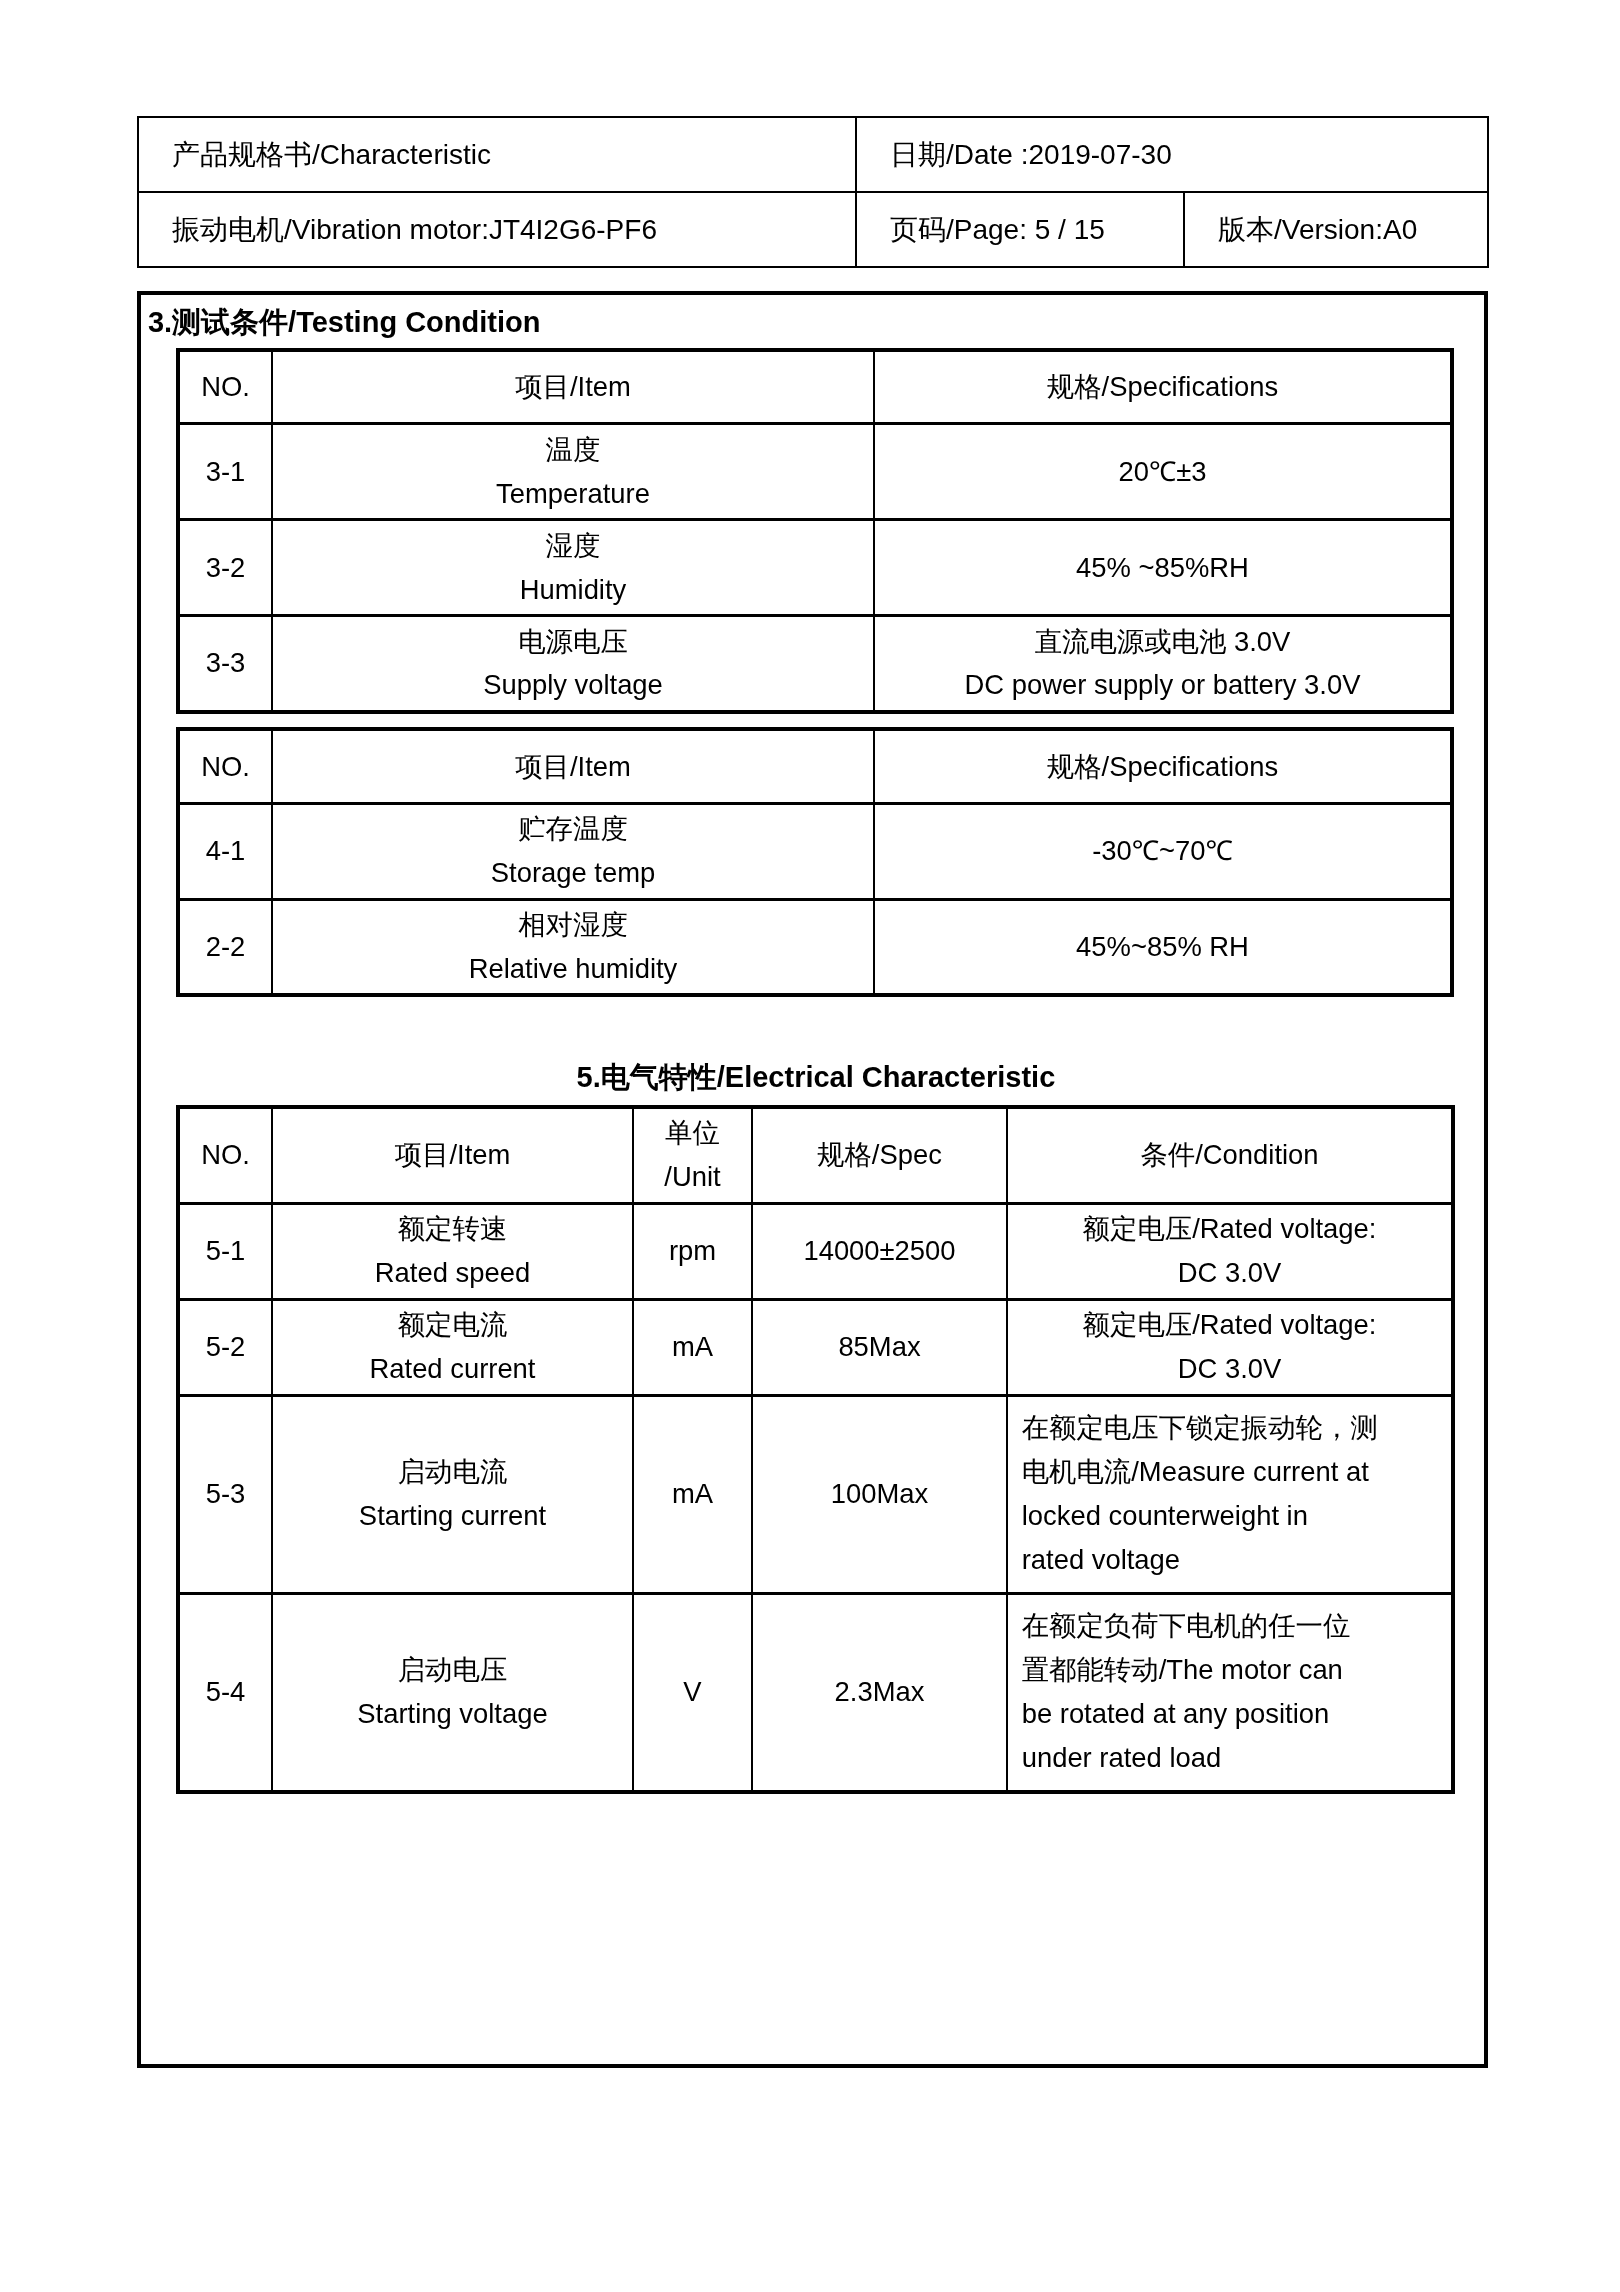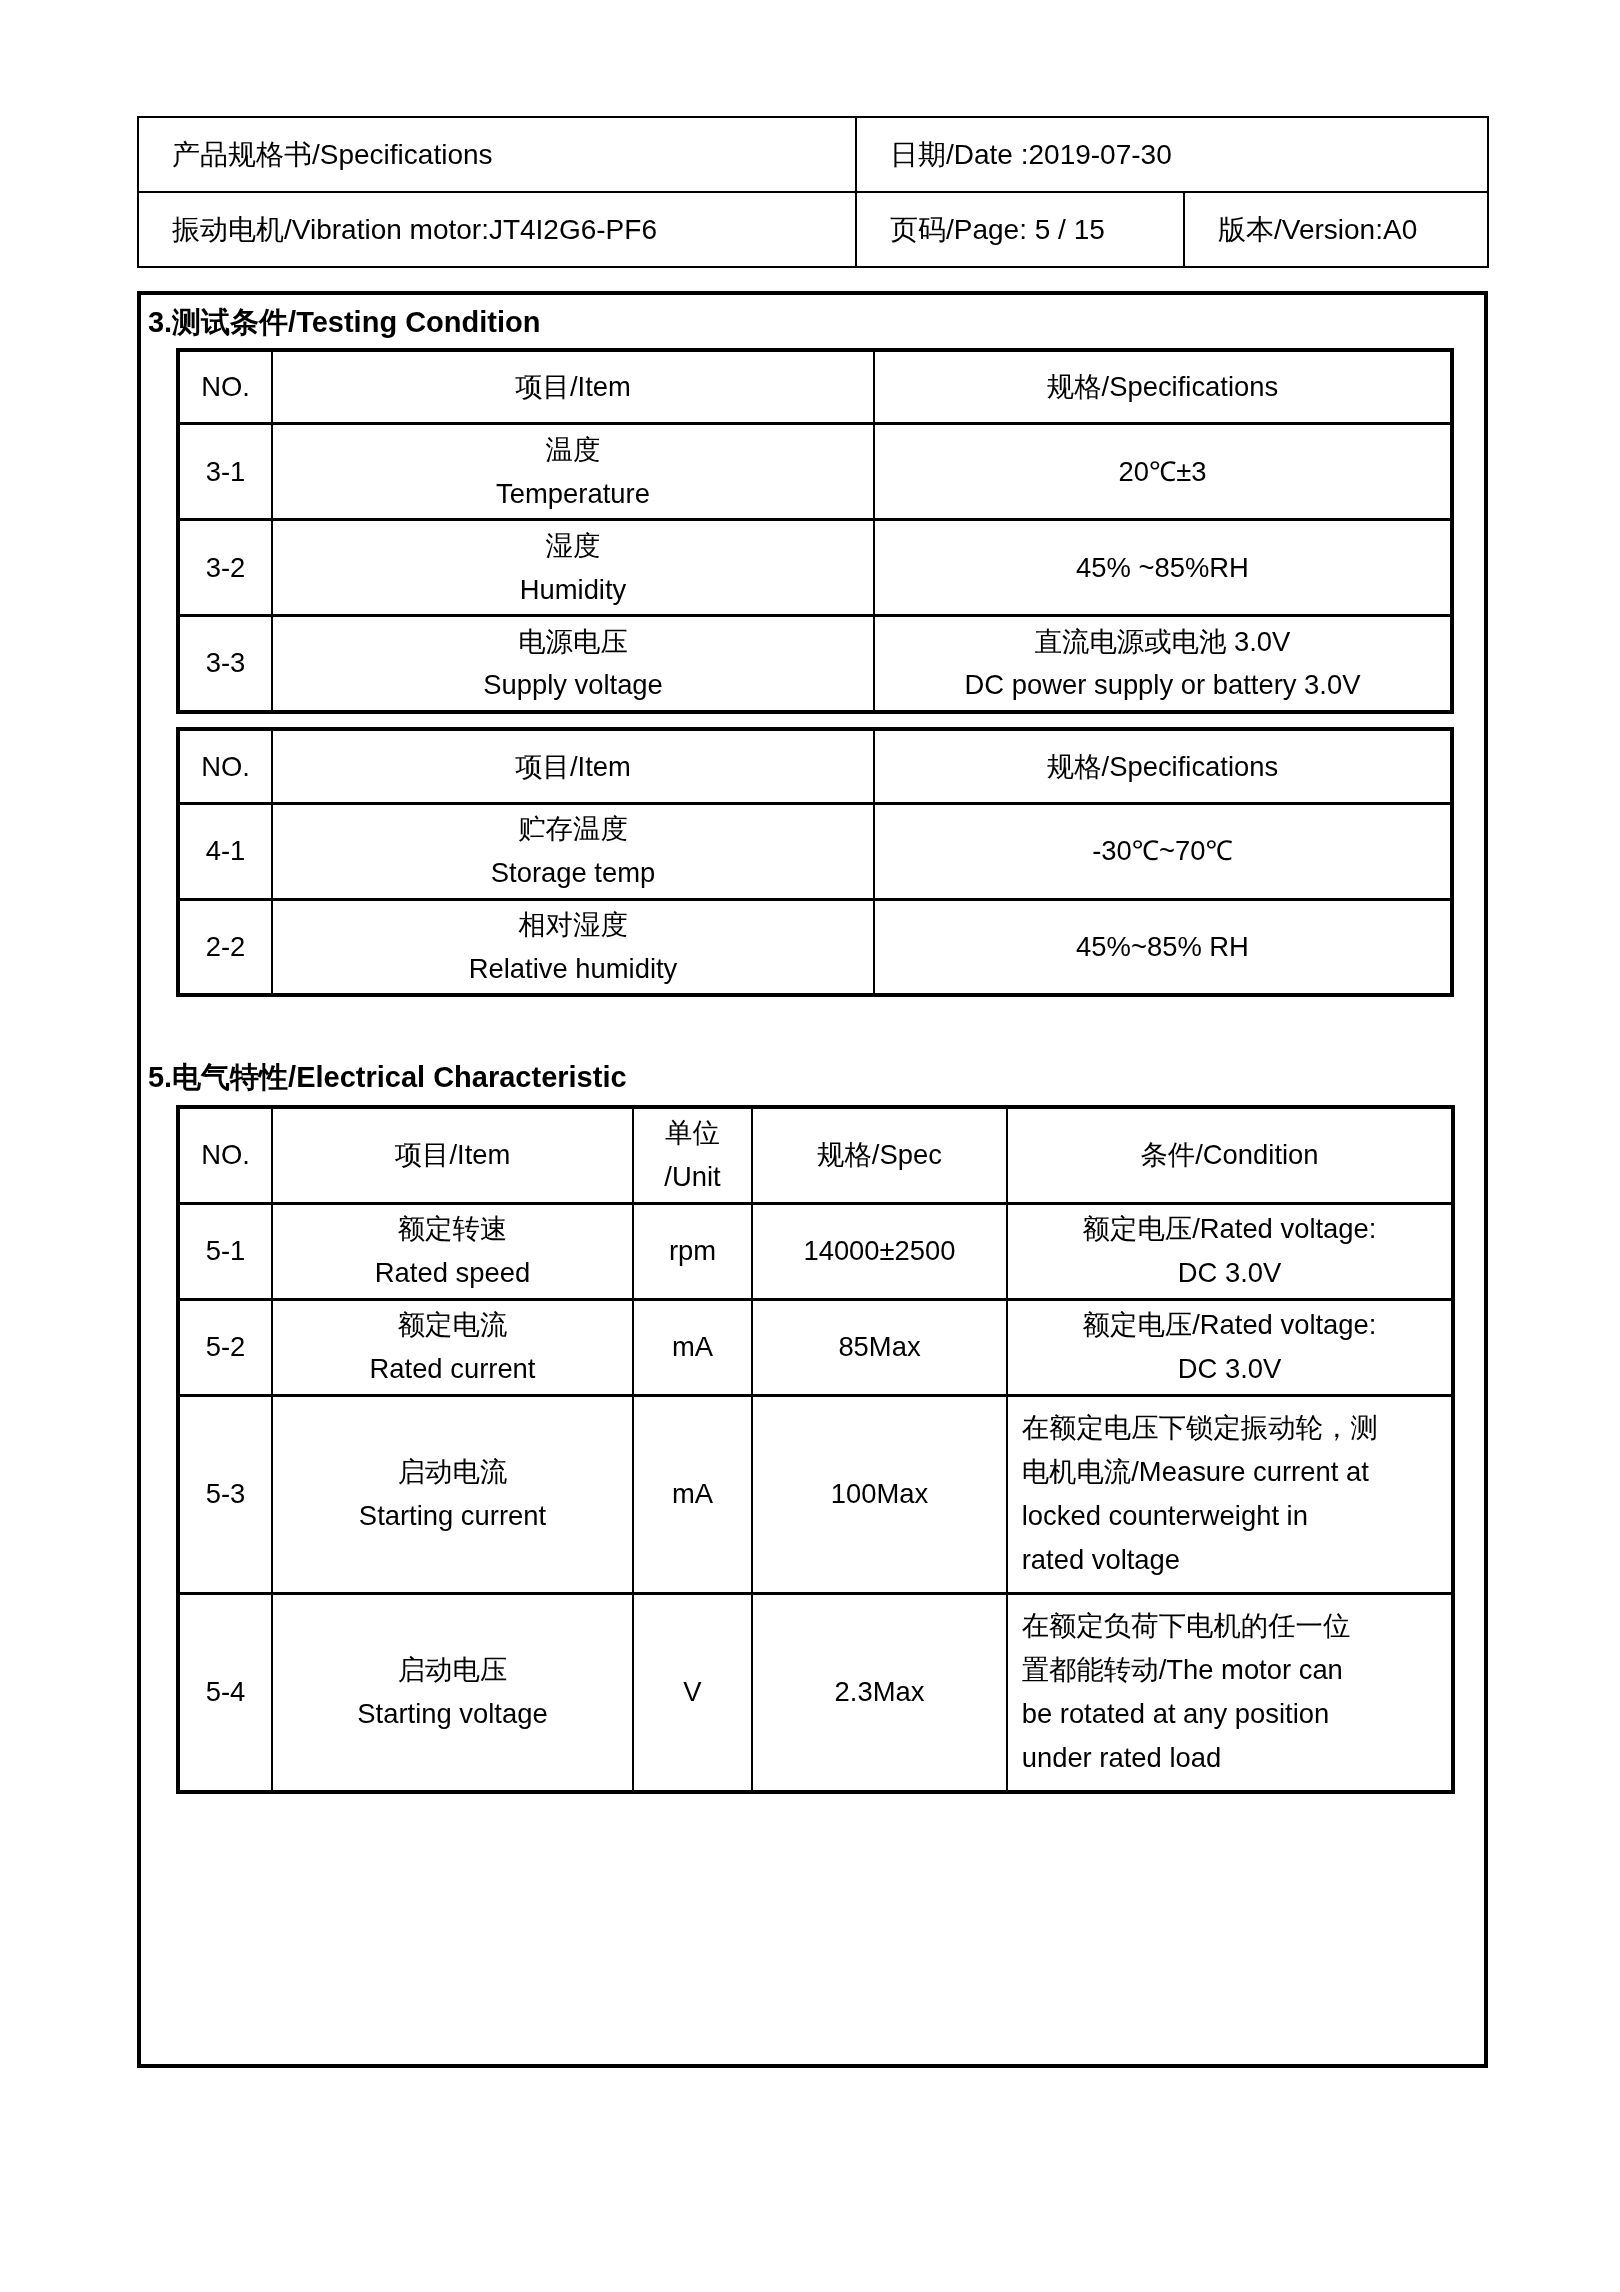--- a/index.html
+++ b/index.html
@@ -33,21 +33,21 @@
     background: #fff;
   }
   .section-title {
     font-size: 29px; font-weight: bold;
     line-height: 35px;
     margin-left: 6.9px;
     white-space: pre-line;
   }
   .title-3 { margin-top: 9.8px; }
   .title-4 { margin-top: 55px; }
-  .title-5 { margin-top: 63px; }
+  .title-5 { margin-top: 63px; text-align: center; }
 
   
   .spec-table {
     border-collapse: collapse; table-layout: fixed;
     margin-left: 35px; width: 1274px;
     border: 4.9px solid #000;
   }
   .spec-table td {
     border-left: 2px solid #000; border-right: 2px solid #000;
     border-top: 3.9px solid #000; border-bottom: 3.9px solid #000;
@@ -71,21 +71,21 @@
 <div class="page">
 
   <table class="header-table">
     <colgroup>
         <col style="width:718px">
         <col style="width:328px">
         <col style="width:304px">
       </colgroup>
     <tbody>
         <tr>
-      <td>产品规格书/Specifications</td>
+      <td>产品规格书/Characteristic</td>
       <td colspan="2">日期/Date :2019-07-30</td>
     </tr>
     <tr>
       <td>振动电机/Vibration motor:JT4I2G6-PF6</td>
       <td>页码/Page: 5 / 15</td>
       <td>版本/Version:A0</td>
     </tr>
   </tbody>
     </table>
 

